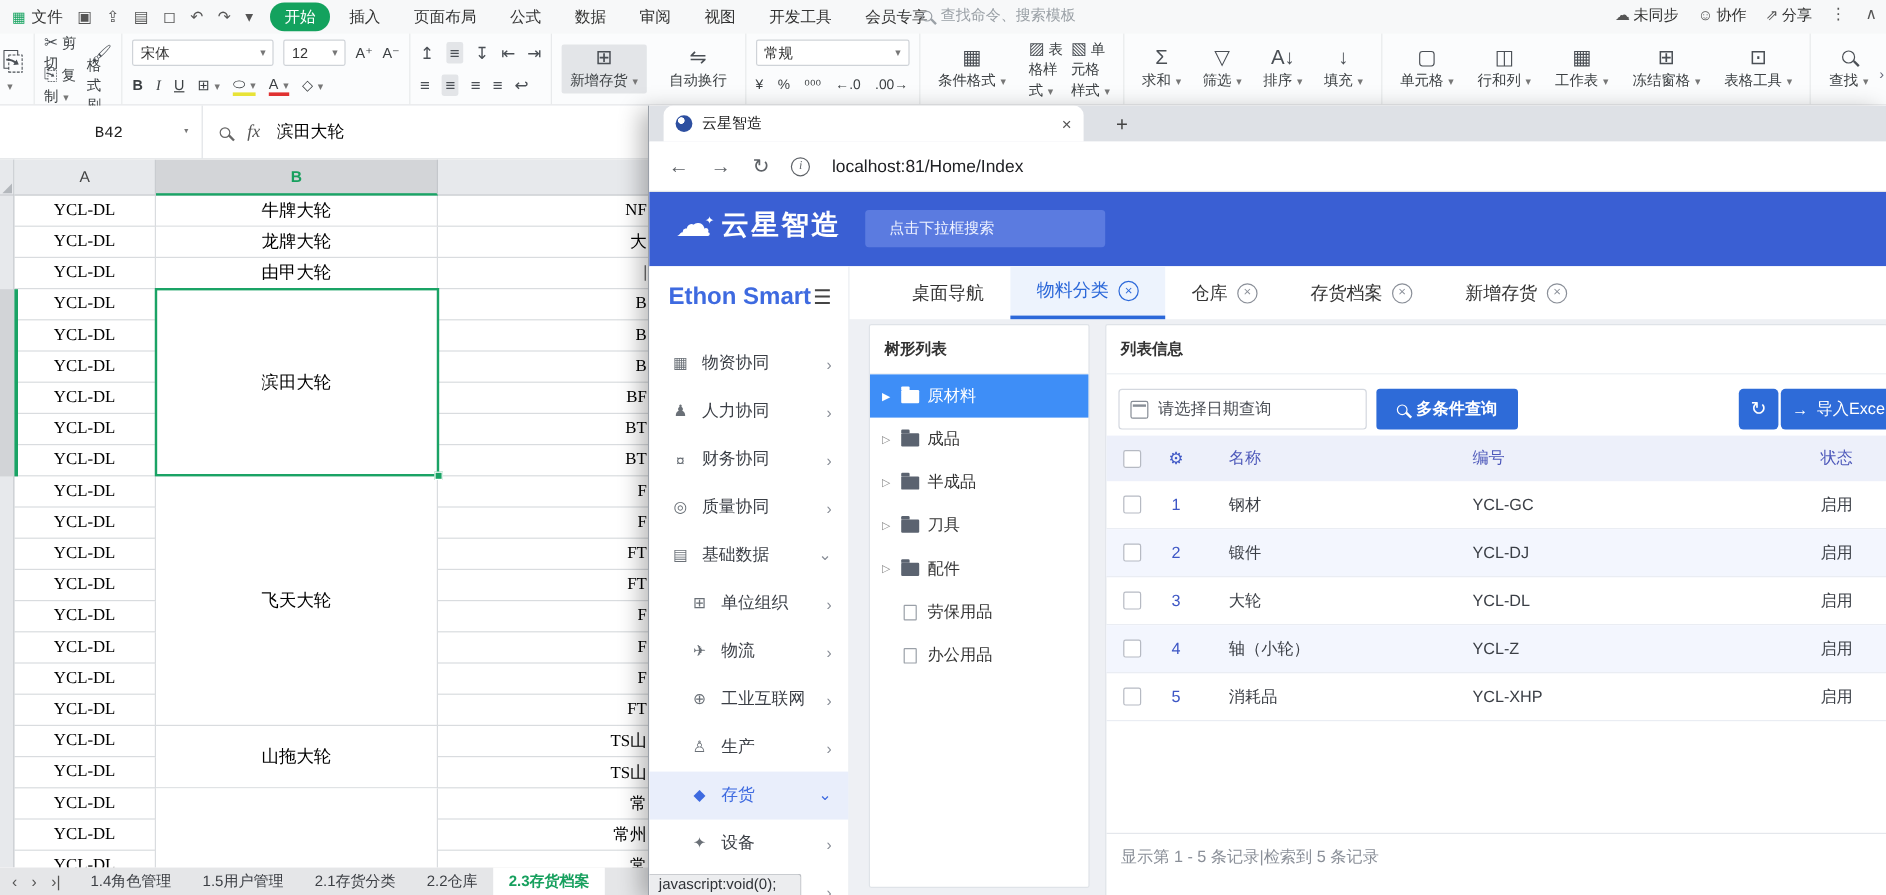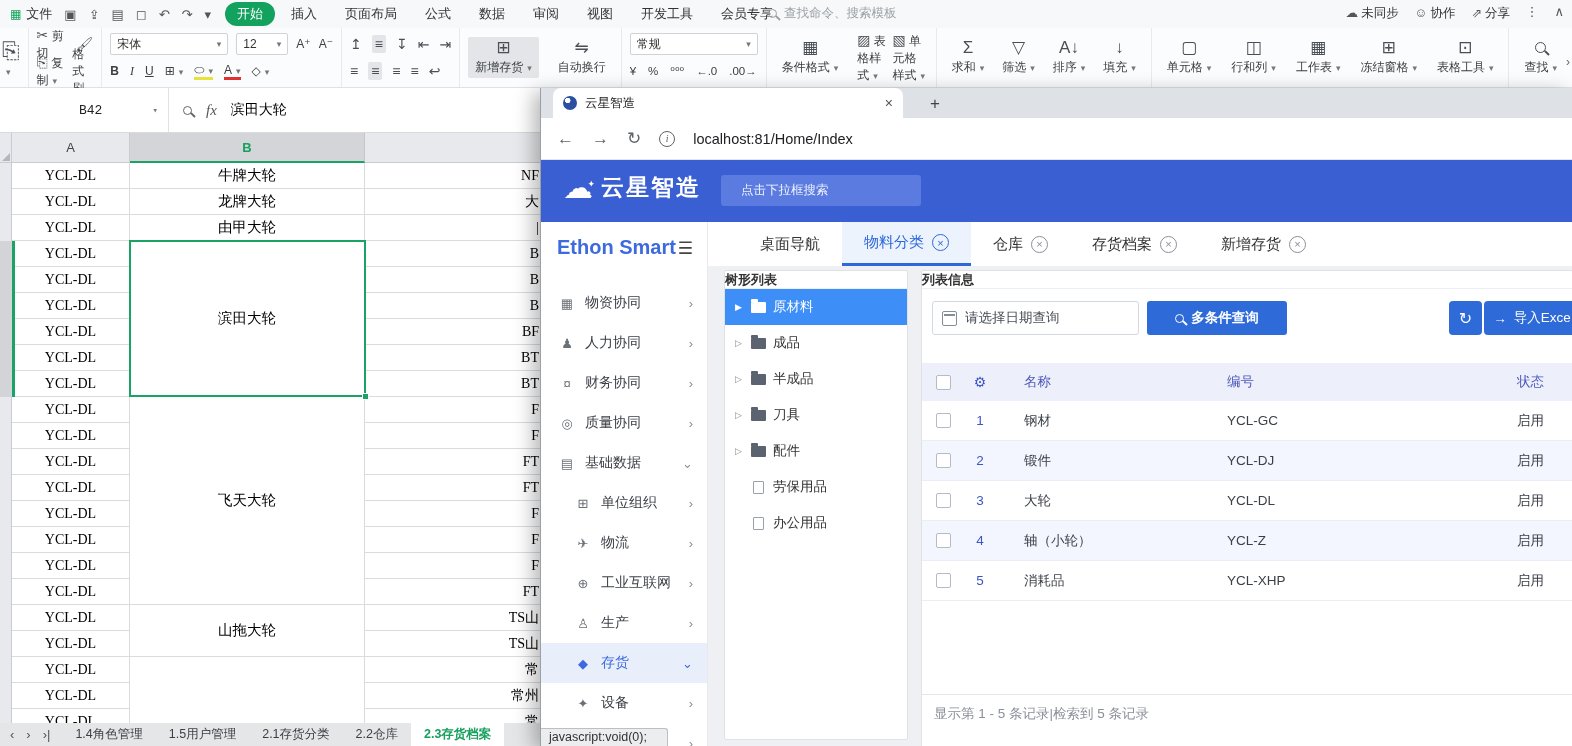--- a/index.html
+++ b/index.html
@@ -103,37 +103,37 @@
   .sbitem.active .ig, .sbitem.active .ch { color:#3e6ae0; }
 
   .apptabs { position:absolute; left:167px; top:0; right:0; height:44px; background:#fff; display:flex; align-items:center; padding-left:30px; }
   .atab { height:44px; display:flex; align-items:center; gap:8px; padding:0 22px; font-size:15px; color:#333; white-space:nowrap; }
   .atab.active { color:#2c68d9; background:#edf3fd; border-bottom:3px solid #2c68d9; }
   .tclose { width:17px; height:17px; border:1px solid #8a8f98; border-radius:50%; display:flex; align-items:center; justify-content:center; font-size:11px; color:#8a8f98; }
   .atab.active .tclose { border-color:#2c68d9; color:#2c68d9; }
 
   .card { position:absolute; background:#fff; border:1px solid #dfe3e8; border-radius:2px; }
   .treecard { left:183px; top:48px; width:184px; height:470px; }
-  .cardhead { height:18px; display:flex; align-items:center; font-size:13px; font-weight:bold; color:#333; border-bottom:1px solid #eceff3; }
+  .cardhead { height:41px; display:flex; align-items:center; padding-left:12px; font-size:13px; font-weight:bold; color:#333; border-bottom:1px solid #eceff3; }
   .titem { height:36px; display:flex; align-items:center; gap:7px; padding-left:8px; font-size:13.5px; color:#333; }
   .titem .tri { width:11px; font-size:9px; color:#888; text-align:center; }
   .titem.selected { background:#3e8ef7; color:#fff; }
   .titem.selected .tri { color:#fff; }
   .ifolder { width:15px; height:11px; background:#5b6370; border-radius:1px; position:relative; flex:0 0 15px; }
   .ifolder::before { content:""; position:absolute; top:-3px; left:0; width:7px; height:3px; background:inherit; border-radius:1px 1px 0 0; }
   .titem.selected .ifolder { background:#fff; }
   .ifile { width:11px; height:13px; background:#fff; border:1.5px solid #9aa0a8; border-radius:1px; flex:0 0 11px; margin:0 2px; }
 
   .listcard { left:380px; top:48px; width:652px; height:478px; }
   .ltoolbar { position:relative; height:58px; }
   .dateinput { position:absolute; left:10px; top:12px; width:207px; height:34px; border:1px solid #d4d8df; border-radius:3px; background:#fff; display:flex; align-items:center; gap:8px; padding-left:9px; font-size:13.5px; color:#4a4e55; }
   .ical { width:15px; height:15px; border:1.5px solid #878d96; border-radius:2px; position:relative; flex:0 0 15px; }
   .ical::before { content:""; position:absolute; top:2px; left:1px; right:1px; height:2.5px; background:#878d96; }
   .btn-blue { background:#2e6bd8; color:#fff; border-radius:3px; display:flex; align-items:center; justify-content:center; gap:7px; font-size:13.5px; }
-  .querybtn { position:absolute; left:225px; top:12px; width:140px; height:34px; font-weight:bold; }
+  .querybtn { position:absolute; left:225px; top:12px; width:118px; height:34px; font-weight:bold; }
   .refreshbtn { position:absolute; left:527px; top:12px; width:33px; height:34px; border-radius:4px; font-size:16px; }
   .importbtn { position:absolute; left:562px; top:12px; width:96px; height:34px; border-radius:4px; }
   .thead { position:absolute; left:0; top:92px; width:100%; height:38px; background:#edf0fa; display:flex; align-items:center; font-size:13.5px; color:#4d58ba; }
   .trow { position:absolute; left:0; width:100%; height:40px; display:flex; align-items:center; font-size:13.5px; color:#3b3f46; border-bottom:1px solid #eaedf3; }
   .trow.alt { background:#f3f6fe; }
   .cb { width:15px; height:15px; border:1.5px solid #b6bac3; border-radius:2px; background:#fff; }
   .col-cb { position:absolute; left:14px; }
   .col-gear { position:absolute; left:50px; width:16px; text-align:center; color:#3d56c5; font-size:14px; }
   .col-idx { position:absolute; left:50px; width:16px; text-align:center; color:#3d56c5; }
   .col-name { position:absolute; left:102px; }

